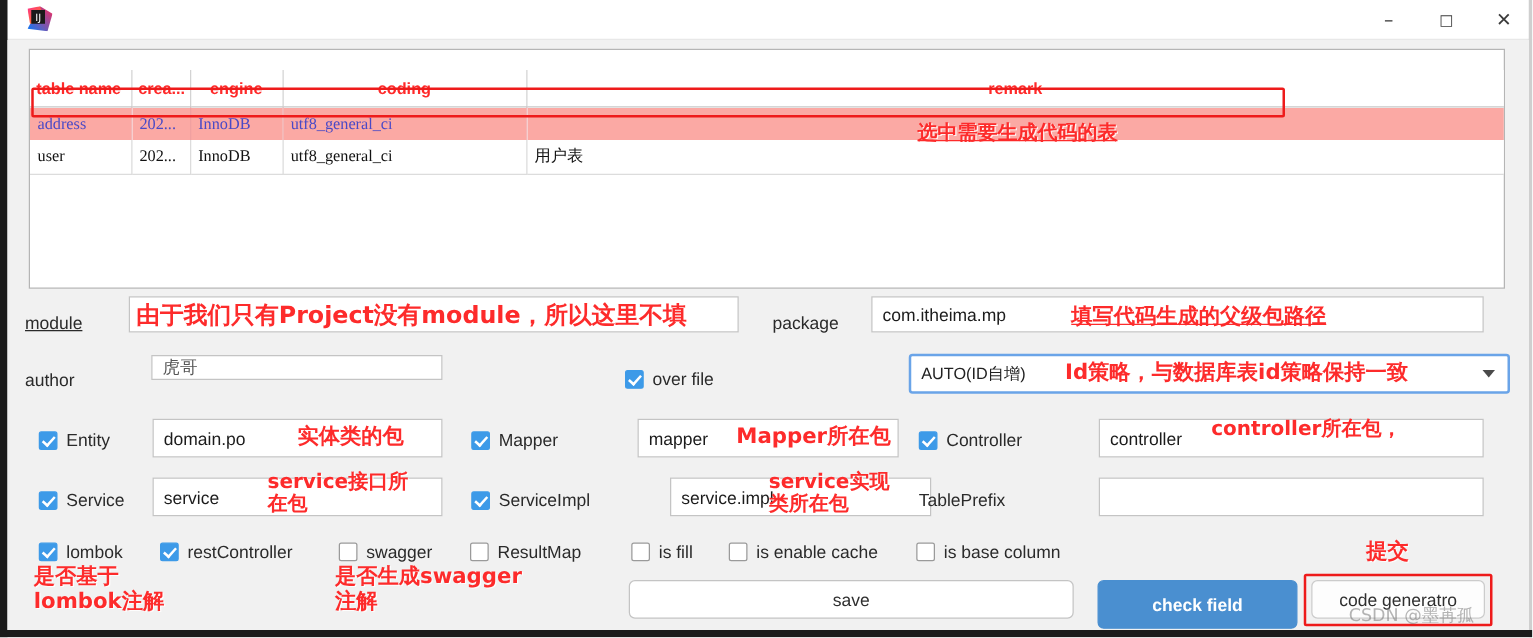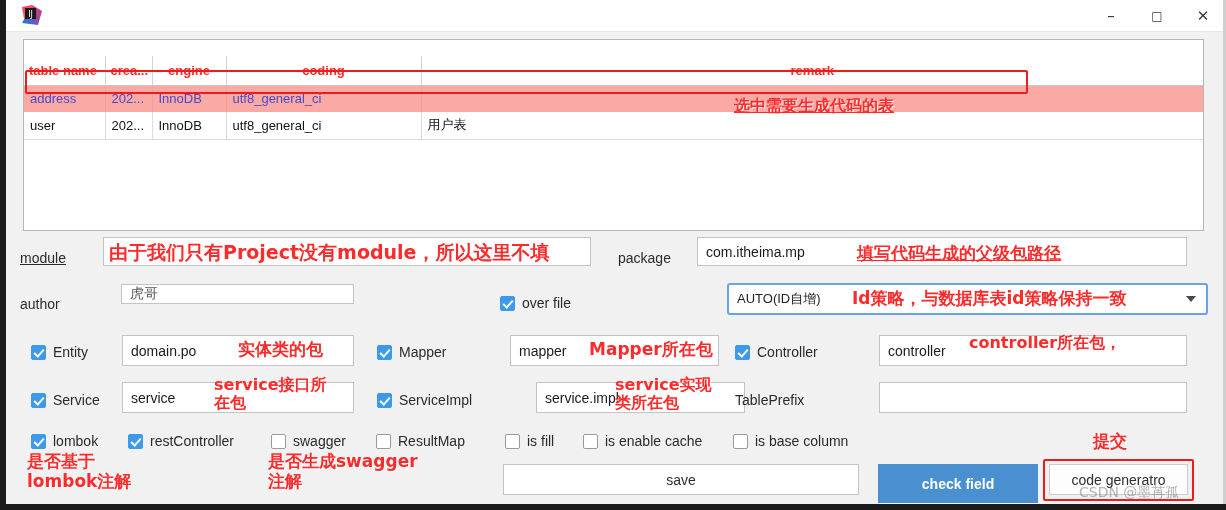--- a/index.html
+++ b/index.html
@@ -90,20 +90,21 @@
   table.dbtable td {
     height: 27px;
     padding: 0 6px;
     font-size: 13px;
     color: #121212;
     border-right: 1px solid #dcdcdc;
     border-bottom: 1px solid #dcdcdc;
     white-space: nowrap;
     overflow: hidden;
     background: #ffffff;
+    font-family: Liberation Serif, serif;
   }
   table.dbtable td:last-child { border-right: none; }
   tr.row-selected td {
     background: #fba9a4;
     color: #4a49c6;
     border-right: 1px solid #f0a0a0;
     border-bottom: none;
   }
   .col-name { width: 81px; }
   .col-crea { width: 47px; }
@@ -203,21 +204,21 @@
     border: solid #ffffff;
     border-width: 0 2px 2px 0;
     transform: rotate(42deg);
   }
 
   
   .btn {
     position: absolute;
     display: flex; align-items: center; justify-content: center;
     font-size: 14px;
-    border-radius: 0;
+    border-radius: 5px;
   }
   .btn.save {
     background: #ffffff;
     border: 1px solid #c4c4c4;
     color: #2e2e2e;
   }
   .btn.check {
     background: #4a8fd0;
     border: 1px solid #4a8fd0;
     color: #ffffff;

